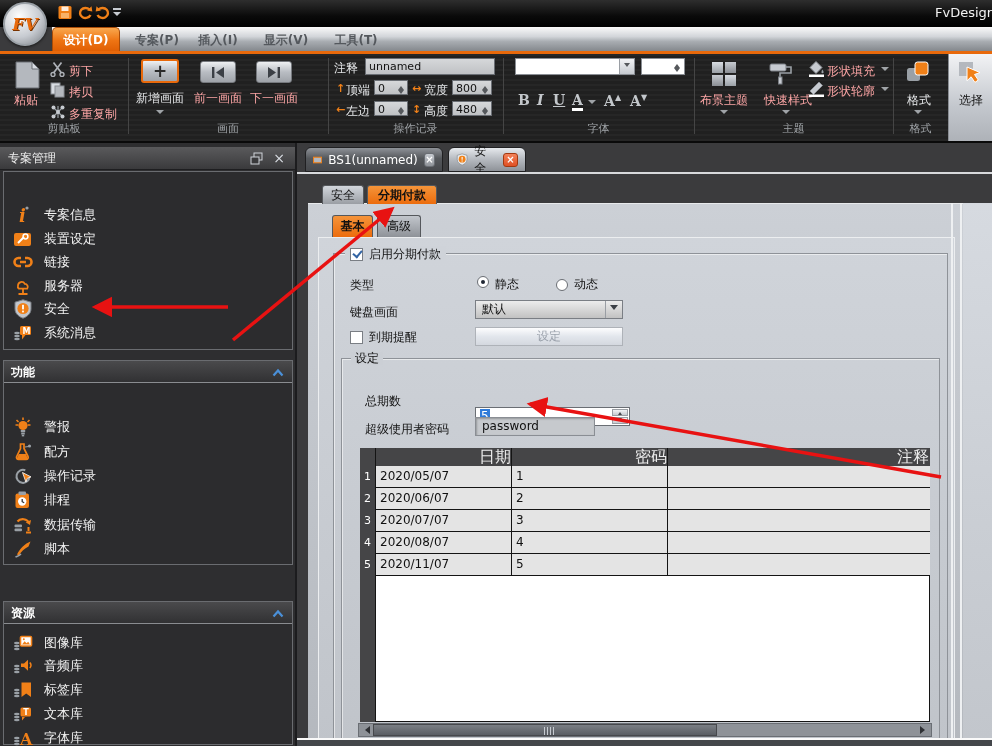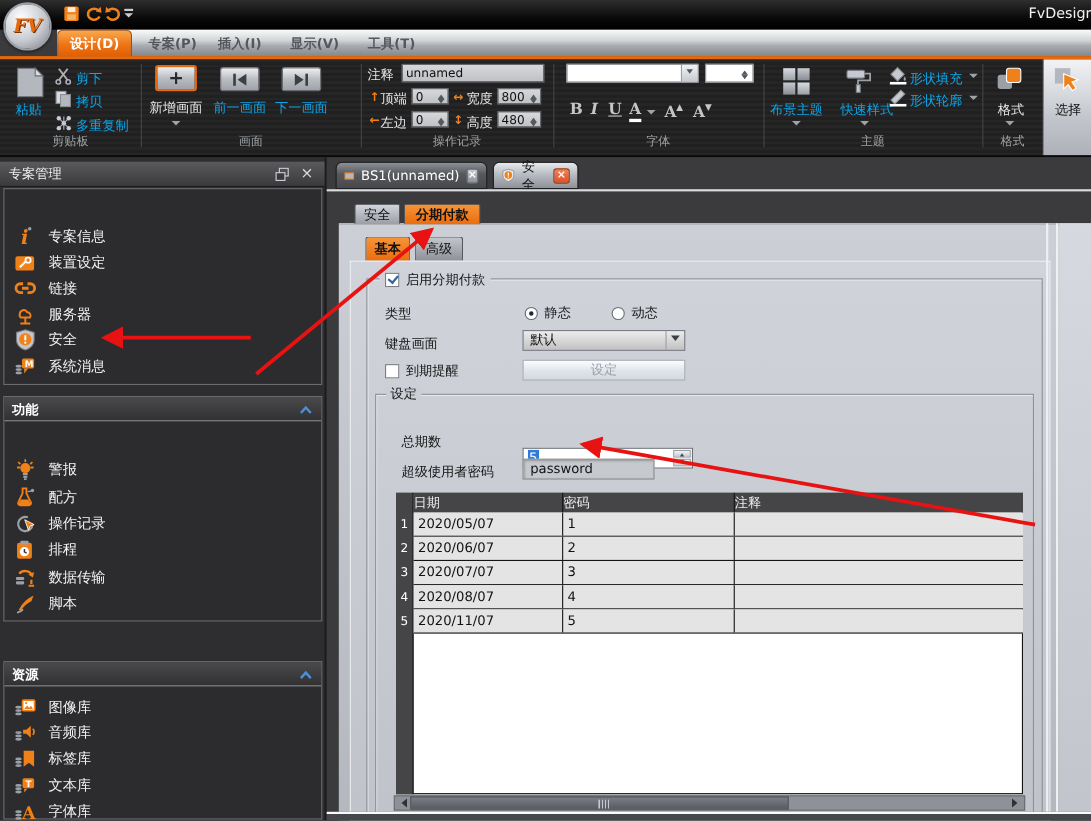--- a/index.html
+++ b/index.html
@@ -27,21 +27,21 @@
      background:linear-gradient(180deg,#f9a84e,#ee7413 55%,#e05f04);
      border:1px solid #a84c08; border-bottom:none; border-radius:5px 5px 0 0; }
   .accent-line{ left:0; top:51px; width:992px; height:3px; background:#e8690b; }
 
   
   .ribbon{ left:0; top:54px; width:992px; height:89px;
      background:repeating-linear-gradient(180deg,#262626 0 2px,#202020 2px 5px);
      border-bottom:2px solid #0a0a0a; }
   .rsep{ top:58px; width:1px; height:76px; background:#454545; }
   .rgroup-label{ top:122px; height:13px; line-height:13px; text-align:center; color:#9fa3a7; font-size:11px; }
-  .rlab{ color:#0ea5e9; font-size:12px; }
+  .rlab{ color:#fca5a5; font-size:12px; }
   .rlab.lit{ color:#e4e6e8; }
   .ricon-btn{ width:38px; height:24px; border-radius:3px; border:1px solid #76797e;
      background:linear-gradient(#eef0f2,#b9bdc3 50%,#9fa3a9); display:flex; align-items:center; justify-content:center; }
   .ricon-btn.orange{ border:2px solid #e8690b; }
   .caret{ width:0; height:0; border:4px solid transparent; border-top-color:#9fa3a7; }
   .mini-field{ border:1px solid #6a6e74; background:linear-gradient(#d6d8da,#bfc1c4); color:#111;
      font-size:11px; line-height:13px; padding:1px 3px; }
   .spin-side{ position:absolute; right:1px; top:1px; width:11px; height:11px;
      display:flex; flex-direction:column; justify-content:space-between; align-items:center; padding:1px 0; }
   .tri-up{ width:0;height:0;border:3px solid transparent;border-bottom:4px solid #55585c; }
@@ -104,21 +104,21 @@
   .spin-btns > div{ flex:1; background:linear-gradient(#f2f3f5,#c6cad0); border:1px solid #9a9ea4; display:flex; align-items:center; justify-content:center; }
   .spin-btns .tri-up{ border-width:2.5px; border-bottom-width:3.5px; border-bottom-color:#44474c;}
   .spin-btns .tri-dn{ border-width:2.5px; border-top-width:3.5px; border-top-color:#44474c;}
   .textbox-gray{ background:#c6c9cd; border:1px solid #8a8e94; box-shadow:1px 1px 2px rgba(0,0,0,.25) inset; color:#111; line-height:17px; padding-left:6px; }
   .sel-blue{ background:#2f7bd9; color:#fff; padding:0 1px; }
 
   
   .tbl-border{ left:360px; top:448px; width:570px; height:274px; border:1px solid #141414; background:#fff; }
   .tbl-numcol{ left:360px; top:448px; width:16px; height:274px; background:#454547; border-right:1px solid #141414; }
   .tbl-header{ left:376px; top:448px; width:554px; height:18px; background:#454547; display:flex; color:#ececec; }
-  .tbl-header > div{ border-right:1px solid #141414; text-align:left; line-height:18px; font-size:12px; }
+  .tbl-header > div{ border-right:1px solid #141414; text-align:right; line-height:18px; font-size:16px; }
   .tbl-row{ position:absolute; left:376px; width:554px; height:22px; display:flex; background:#e4e4e4; border-bottom:1px solid #141414; }
   .tbl-row > div{ border-right:1px solid #141414; line-height:21px; padding-left:4px; color:#111; font-size:12px; }
   .row-num{ position:absolute; left:360px; width:15px; height:22px; color:#fff; font-size:11px; text-align:center; line-height:22px; }
   .c1{ width:136px; } .c2{ width:156px; } .c3{ width:261px; border-right:none !important; }
 
   
   .hscroll{ left:358px; top:723px; width:574px; height:14px; background:#8e9298; border:1px solid #6a6e74; }
   .sc-arrow{ position:absolute; top:0; width:13px; height:12px; display:flex; align-items:center; justify-content:center; }
   .sc-thumb{ position:absolute; left:14px; top:0; width:344px; height:12px; background:linear-gradient(#7a7e84,#595d63); border:1px solid #46484c; }
   .grip{ position:absolute; left:170px; top:2px; width:12px; height:8px;
@@ -587,21 +587,21 @@
   <div class="abs stab gray" style="left:377px; width:44px;">高级</div>
   <div class="abs subpanel"></div>
 
   <div class="abs groupbox" style="left:333px; top:253px; width:615px; height:491px;"></div>
   <div class="abs" style="left:345px; top:246px; background:#cfd3d9; padding:0 5px; display:flex; align-items:center; gap:6px;">
     <span class="checkbox checked"></span>
     <span class="flabel">启用分期付款</span>
   </div>
 
   <div class="abs flabel" style="left:350px; top:277px;">类型</div>
-  <div class="abs" style="left:477px; top:276px; display:flex; align-items:center; gap:6px;">
+  <div class="abs" style="left:477px; top:276px; display:flex; gap:6px;">
     <span class="radio sel"></span>
     <span class="flabel">静态</span>
   </div>
   <div class="abs" style="left:556px; top:276px; display:flex; align-items:center; gap:6px;">
     <span class="radio"></span>
     <span class="flabel">动态</span>
   </div>
 
   <div class="abs flabel" style="left:350px; top:304px;">键盘画面</div>
   <div class="abs combo" style="left:475px; top:300px; width:148px; height:19px;">

